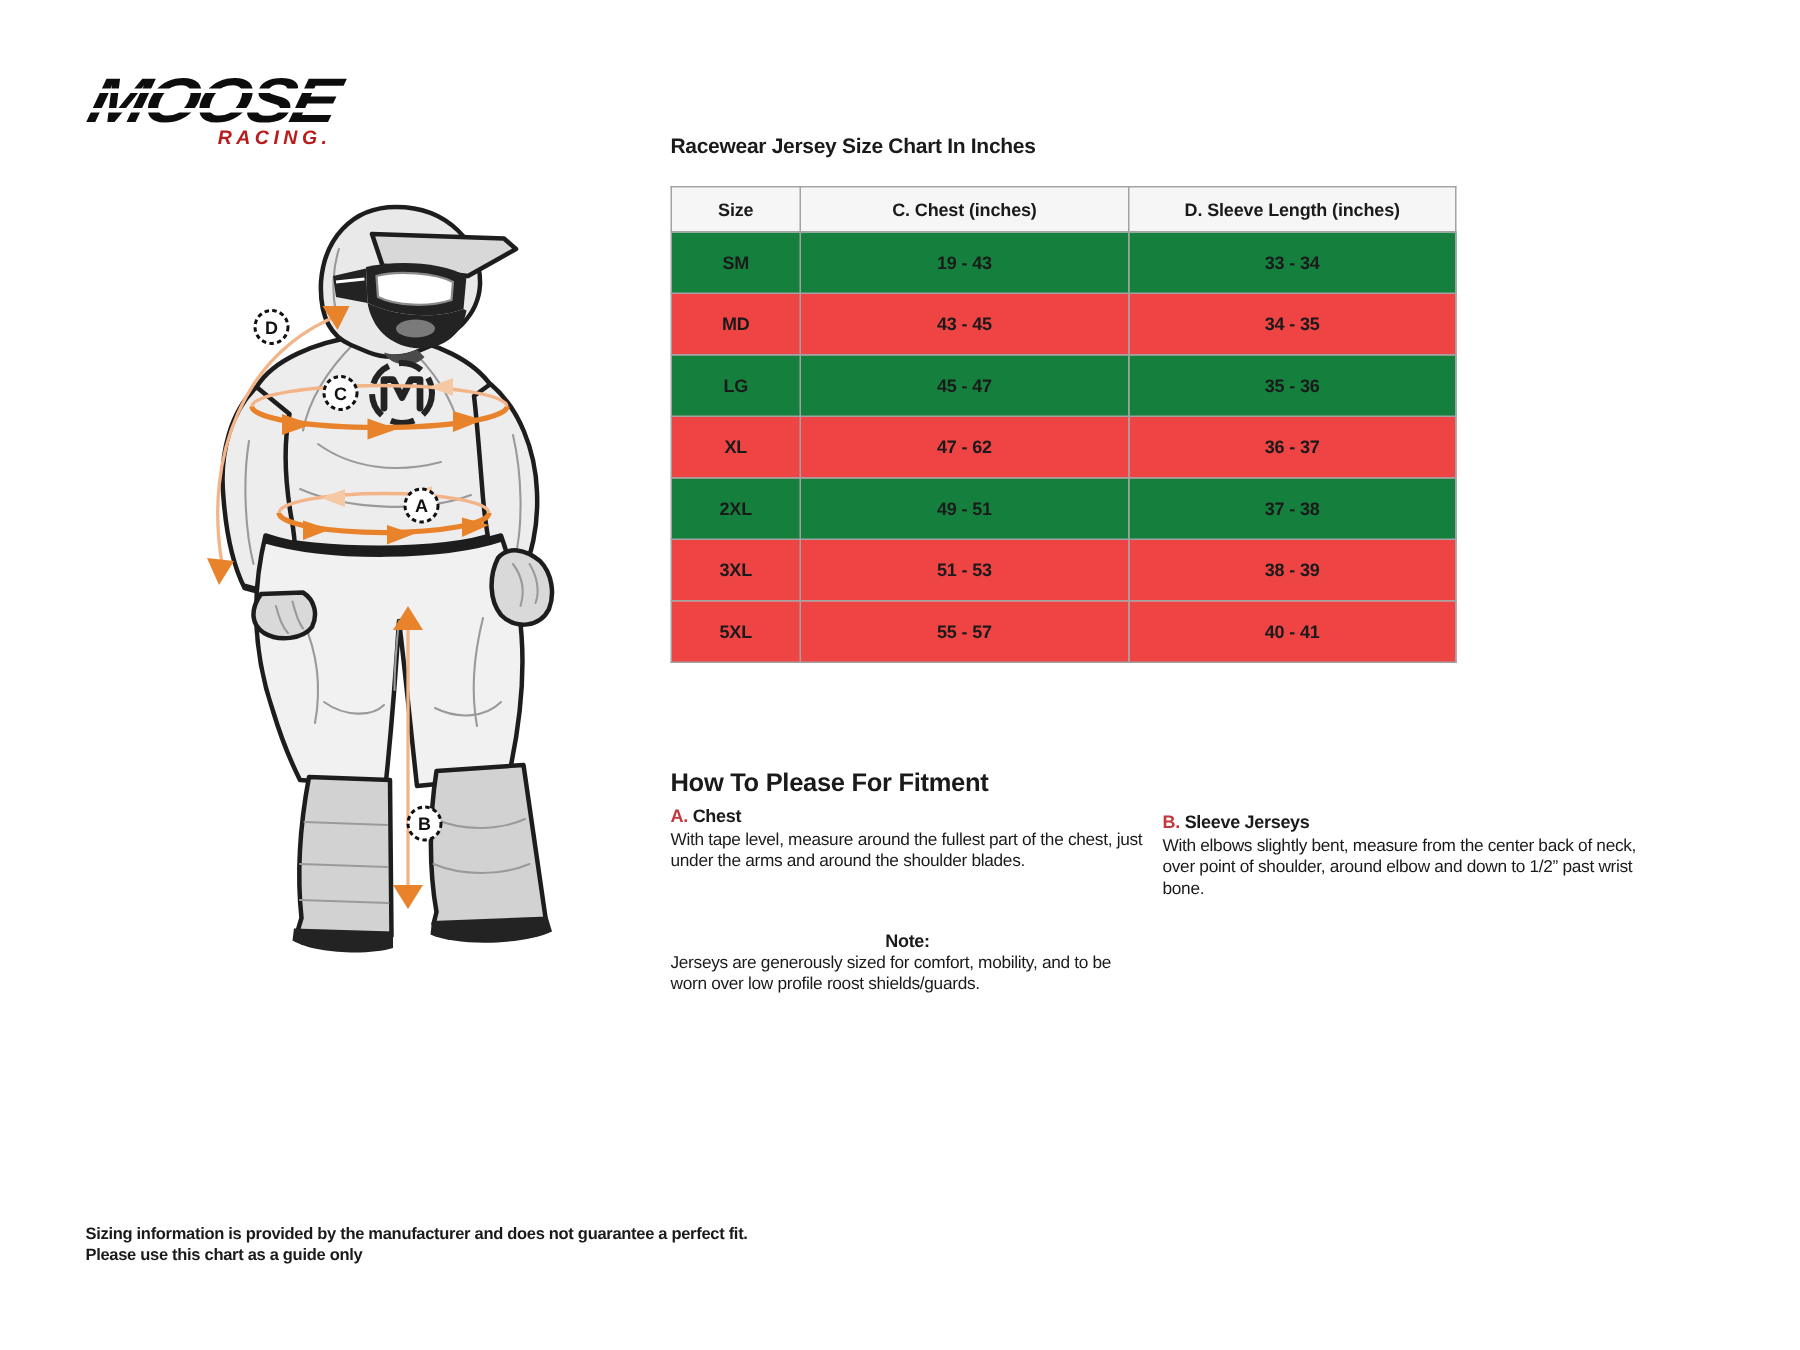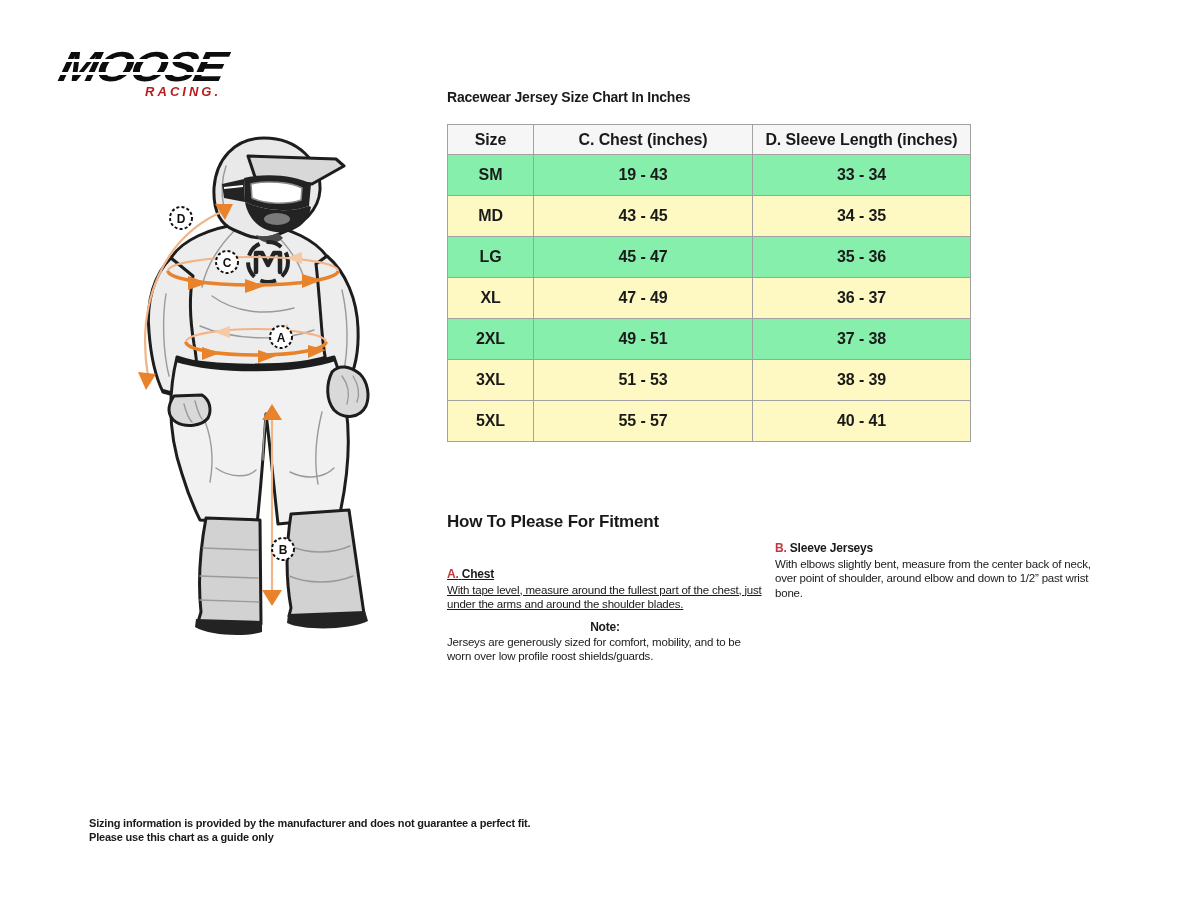--- a/index.html
+++ b/index.html
@@ -26,43 +26,43 @@
     position:absolute; right:34px; top:38px;
     font-size:13px; font-weight:bold; font-style:italic;
     letter-spacing:3px; color:#b91c1c;
   }
 
   
   .chart-title { position:absolute; left:447px; top:89px; font-size:14px; font-weight:bold; letter-spacing:-0.2px; }
   .size-table {
     position:absolute; left:447px; top:124px; width:523px;
     border-collapse:collapse; table-layout:fixed;
-    font-size:16px; font-weight:bold;
+    font-size:12px; font-weight:bold;
   }
   .size-table th, .size-table td {
     border:1px solid #a2a2a2; text-align:center; vertical-align:middle;
     letter-spacing:-0.1px;
   }
   .size-table th { height:30px; background:#f6f6f6; font-weight:bold; }
-  .size-table td { height:41px; background:#fef9c3; }
-  .size-table tr.shade td { background:#86efac; }
+  .size-table td { height:41px; background:#ef4444; }
+  .size-table tr.shade td { background:#15803d; }
   .col-size { width:86px; } .col-chest { width:219px; } .col-sleeve { width:218px; }
 
   
   .measure-heading { position:absolute; left:447px; top:512px; font-size:17px; font-weight:bold; letter-spacing:-0.2px; }
   .measure-col { position:absolute; width:316px; font-size:11.5px; line-height:14.5px; letter-spacing:-0.2px; }
   .measure-col .item-head { font-weight:bold; font-size:12px; margin-bottom:1px; }
   .letter-red { color:#c2373d; }
-  .col-a { left:447px; top:567px;text-decoration:underline; }
+  .col-a { left:447px; top:537px; }
   .col-b { left:775px; top:541px; }
   .note-block { position:absolute; left:447px; top:620px; width:316px; font-size:11.5px; line-height:14.5px; letter-spacing:-0.2px; }
   .note-block .item-head { font-weight:bold; font-size:12px;text-align:center; }
 
   
-  .footer { position:absolute; left:57px; top:817px; font-size:11px; font-weight:bold; line-height:13.5px; letter-spacing:-0.2px;margin-left:32px; }
+  .footer { position:absolute; left:57px; top:817px; font-size:11px; font-weight:bold; line-height:13.5px; letter-spacing:-0.2px; }
 
   
   .figure-wrap { position:absolute; left:50px; top:110px; width:380px; height:628px; }
   .stroke-dark { stroke:#1d1d1d; stroke-width:3; stroke-linejoin:round; stroke-linecap:round; }
   .thin { stroke:#9a9a9a; stroke-width:1.4; fill:none; stroke-linecap:round; }
   .fill-jersey { fill:#ededed; }
   .fill-pants  { fill:#f1f1f1; }
   .fill-glove  { fill:#d9d9d9; }
   .fill-boot   { fill:#d2d2d2; }
   .fill-dark   { fill:#232323; }
@@ -109,21 +109,21 @@
           <td>43 - 45</td>
           <td>34 - 35</td>
         </tr>
         <tr class="shade">
           <td>LG</td>
           <td>45 - 47</td>
           <td>35 - 36</td>
         </tr>
         <tr>
           <td>XL</td>
-          <td>47 - 49</td>
+          <td>47 - 62</td>
           <td>36 - 37</td>
         </tr>
         <tr class="shade">
           <td>2XL</td>
           <td>49 - 51</td>
           <td>37 - 38</td>
         </tr>
         <tr>
           <td>3XL</td>
           <td>51 - 53</td>

